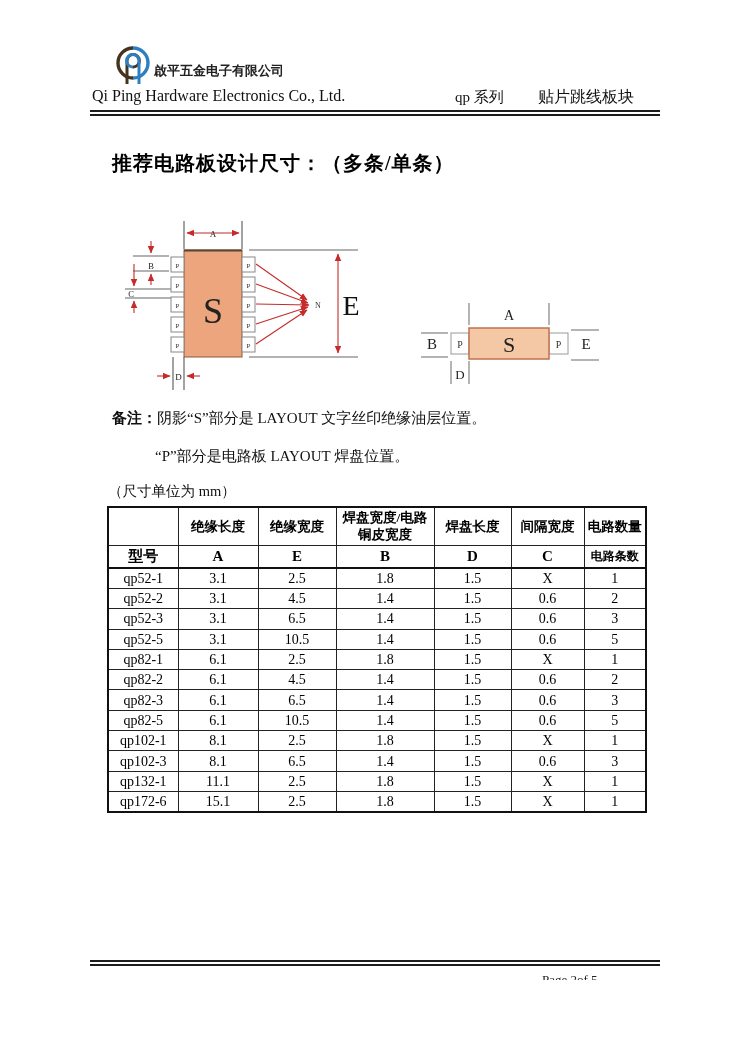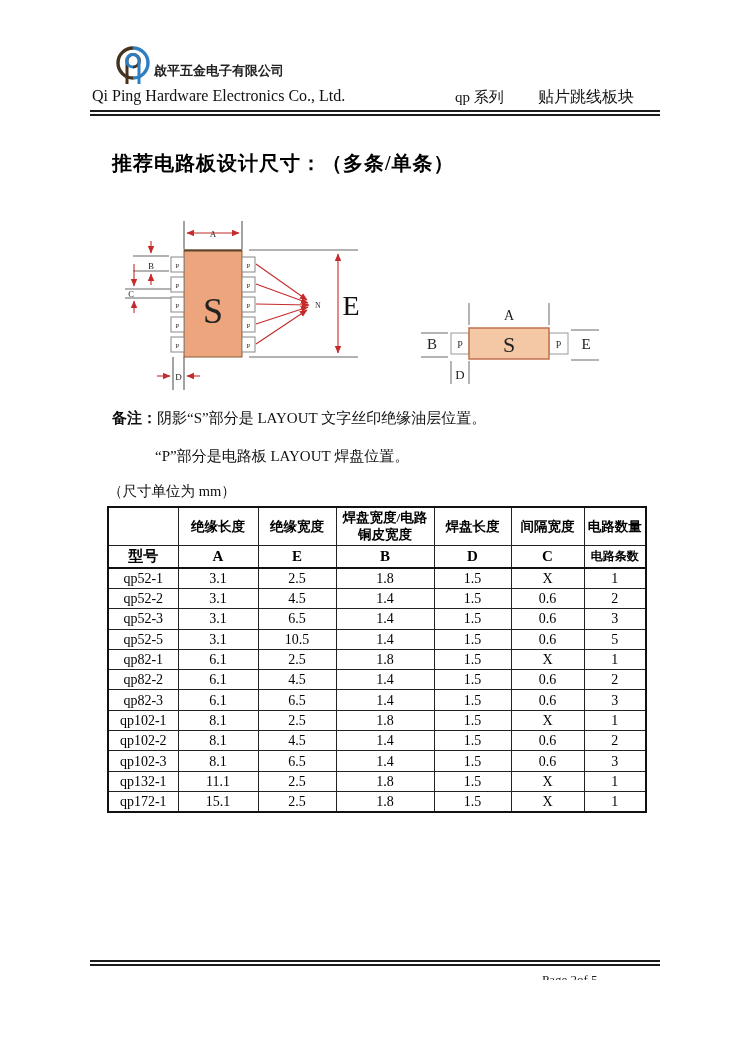--- a/index.html
+++ b/index.html
@@ -248,57 +248,57 @@
           <tr>
             <td>qp82-3</td>
             <td>6.1</td>
             <td>6.5</td>
             <td>1.4</td>
             <td>1.5</td>
             <td>0.6</td>
             <td>3</td>
           </tr>
           <tr>
+            <td>qp82-5</td>
+            <td>6.1</td>
+            <td>10.5</td>
+            <td>1.4</td>
+            <td>1.5</td>
+            <td>0.6</td>
+            <td>5</td>
+          </tr>
+          <tr>
             <td>qp102-1</td>
             <td>8.1</td>
             <td>2.5</td>
             <td>1.8</td>
             <td>1.5</td>
             <td>X</td>
             <td>1</td>
-          </tr>
-          <tr>
-            <td>qp102-2</td>
-            <td>8.1</td>
-            <td>4.5</td>
-            <td>1.4</td>
-            <td>1.5</td>
-            <td>0.6</td>
-            <td>2</td>
           </tr>
           <tr>
             <td>qp102-3</td>
             <td>8.1</td>
             <td>6.5</td>
             <td>1.4</td>
             <td>1.5</td>
             <td>0.6</td>
             <td>3</td>
           </tr>
           <tr>
             <td>qp132-1</td>
             <td>11.1</td>
             <td>2.5</td>
             <td>1.8</td>
             <td>1.5</td>
             <td>X</td>
             <td>1</td>
           </tr>
           <tr>
-            <td>qp172-1</td>
+            <td>qp172-6</td>
             <td>15.1</td>
             <td>2.5</td>
             <td>1.8</td>
             <td>1.5</td>
             <td>X</td>
             <td>1</td>
           </tr>
         </tbody>
     </table>
   </div>

